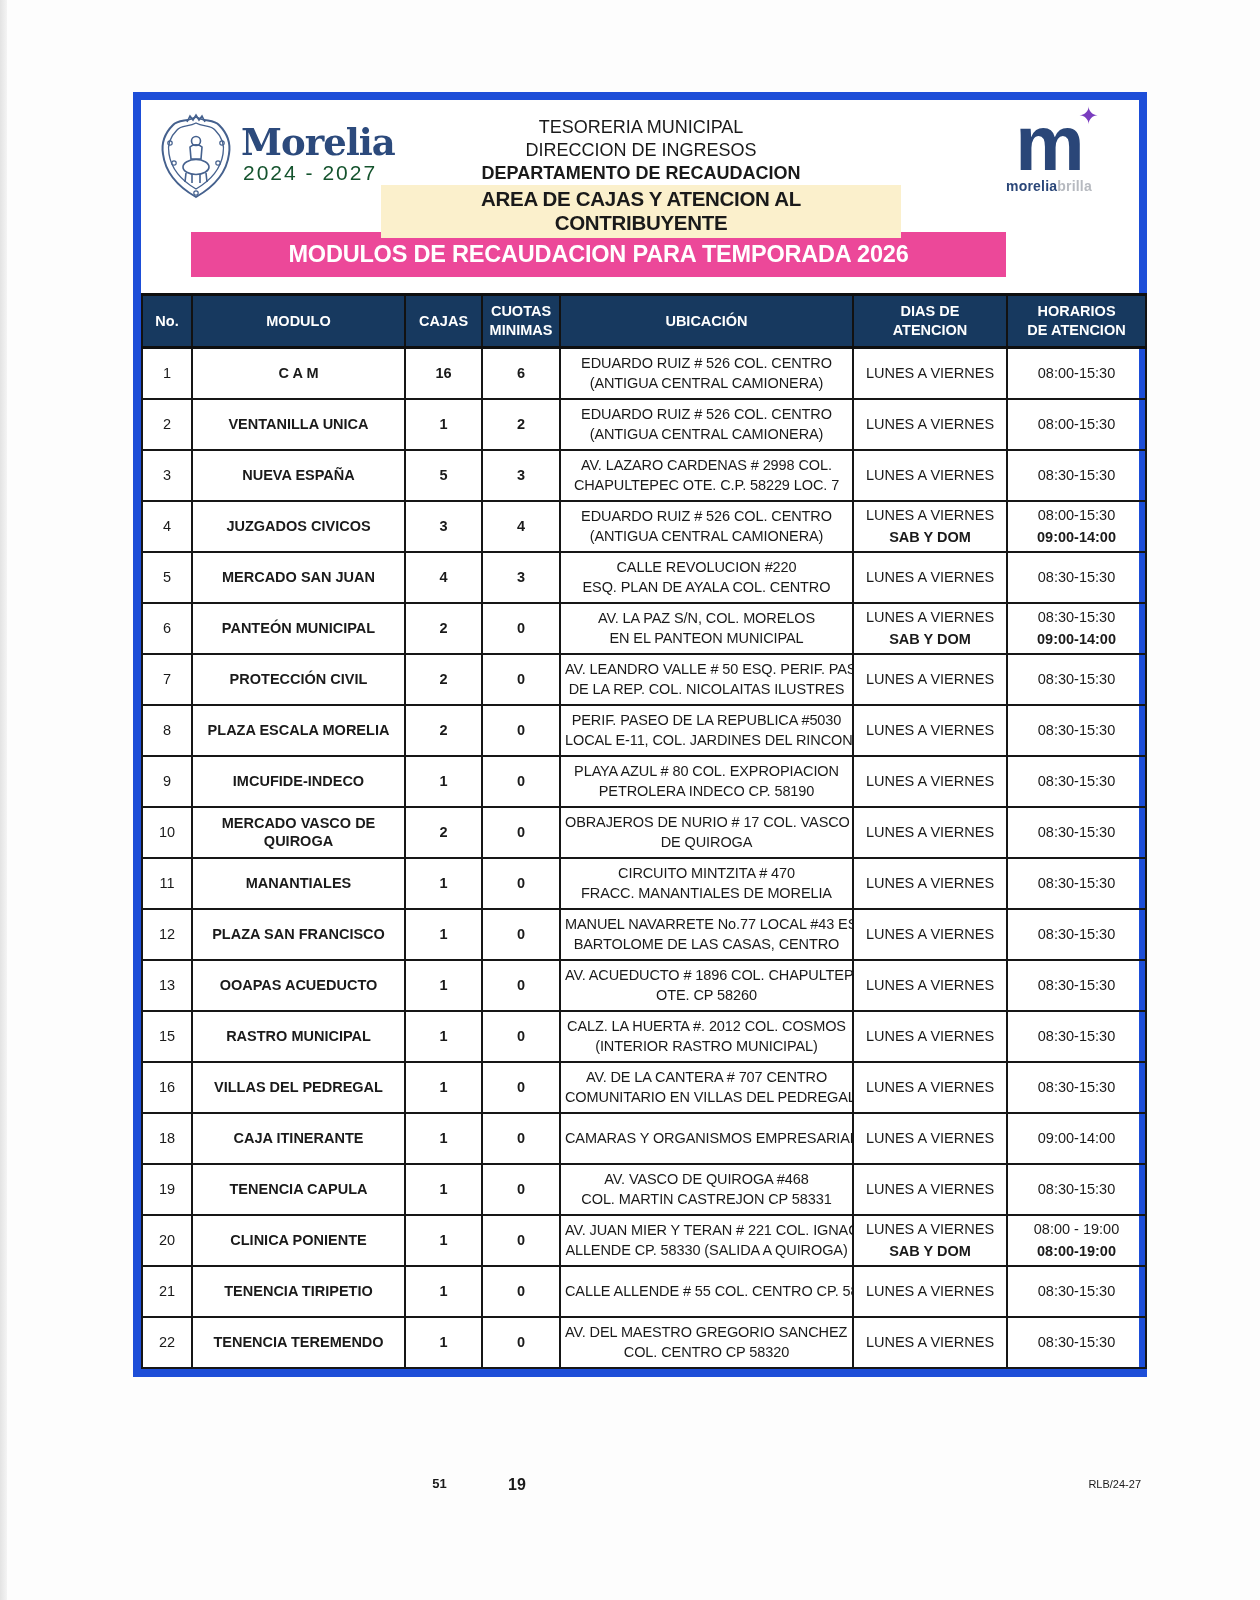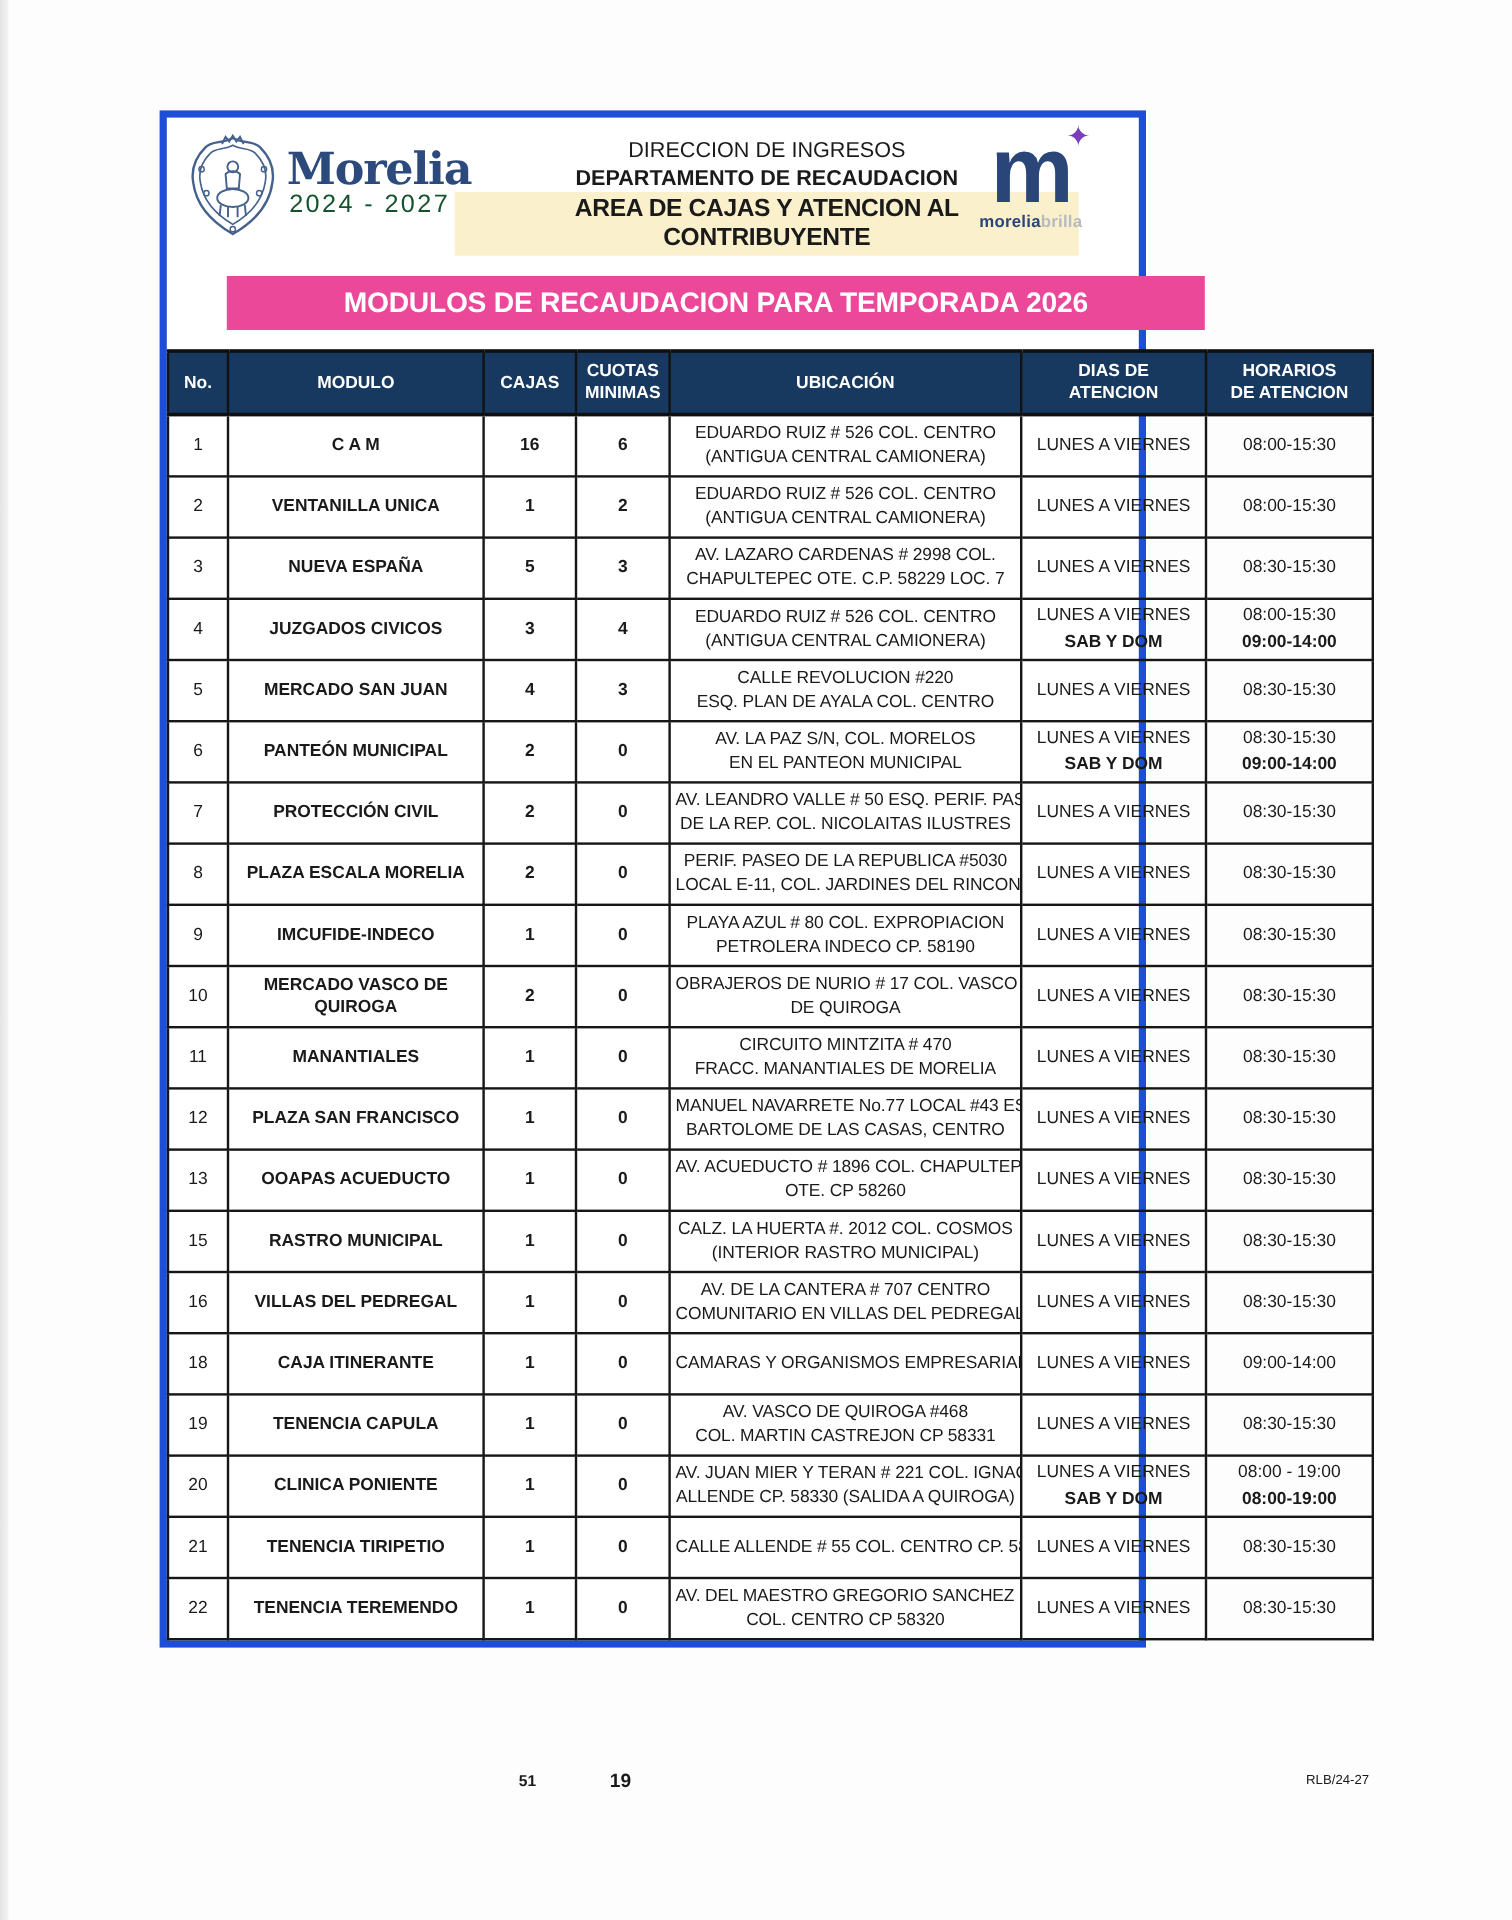--- a/index.html
+++ b/index.html
@@ -9,22 +9,22 @@
     font-family:"Liberation Sans", sans-serif;
     color:#1a1a1a;
     overflow:hidden;
   }
   .scan-edge{
     position:absolute;left:0;top:0;width:7px;height:1600px;
     background:linear-gradient(to right,#e3e3e3,#f4f4f4);
   }
   
   .doc{
-    position:absolute;left:133px;top:92px;width:822px;
-    border:6px solid #1d4ed8;background:#fff;box-sizing:border-box;
+    position:absolute;left:133px;top:92px;width:1014px;
+    border:8px solid #1d4ed8;background:#fff;box-sizing:border-box;
   }
   
   .doc-header{position:relative;height:132px;}
   .crest{position:absolute;left:15px;top:13px;width:80px;height:88px;}
   .logo-text{position:absolute;left:100px;top:23px;color:#2c4a7c;}
   .logo-title{
     font-family:"DejaVu Serif", serif;font-weight:bold;
     font-size:37px;line-height:38px;letter-spacing:-1px;
   }
   .logo-period{
@@ -118,20 +118,21 @@
       <circle cx="66" cy="30" r="2.2" stroke-width="1.2"></circle>
       <circle cx="18" cy="50" r="2.2" stroke-width="1.2"></circle>
       <circle cx="62" cy="50" r="2.2" stroke-width="1.2"></circle>
       <circle cx="40" cy="80" r="2.2" stroke-width="1.2"></circle>
     </svg>
     <div class="logo-text">
       <div class="logo-title">Morelia</div>
       <div class="logo-period">2024 - 2027</div>
     </div>
     <div class="center-block">
+      <div class="agency-line">TESORERIA MUNICIPAL</div>
       <div class="agency-line">DIRECCION DE INGRESOS</div>
       <div class="agency-line bold">DEPARTAMENTO DE RECAUDACION</div>
       <div class="highlight-line">AREA DE CAJAS Y ATENCION AL CONTRIBUYENTE</div>
     </div>
     <div class="brand">
       <div class="brand-m-wrap">
         <span class="brand-m">m</span>
         <span class="brand-sparkle">✦</span>
       </div>
       <div class="brand-sub">

